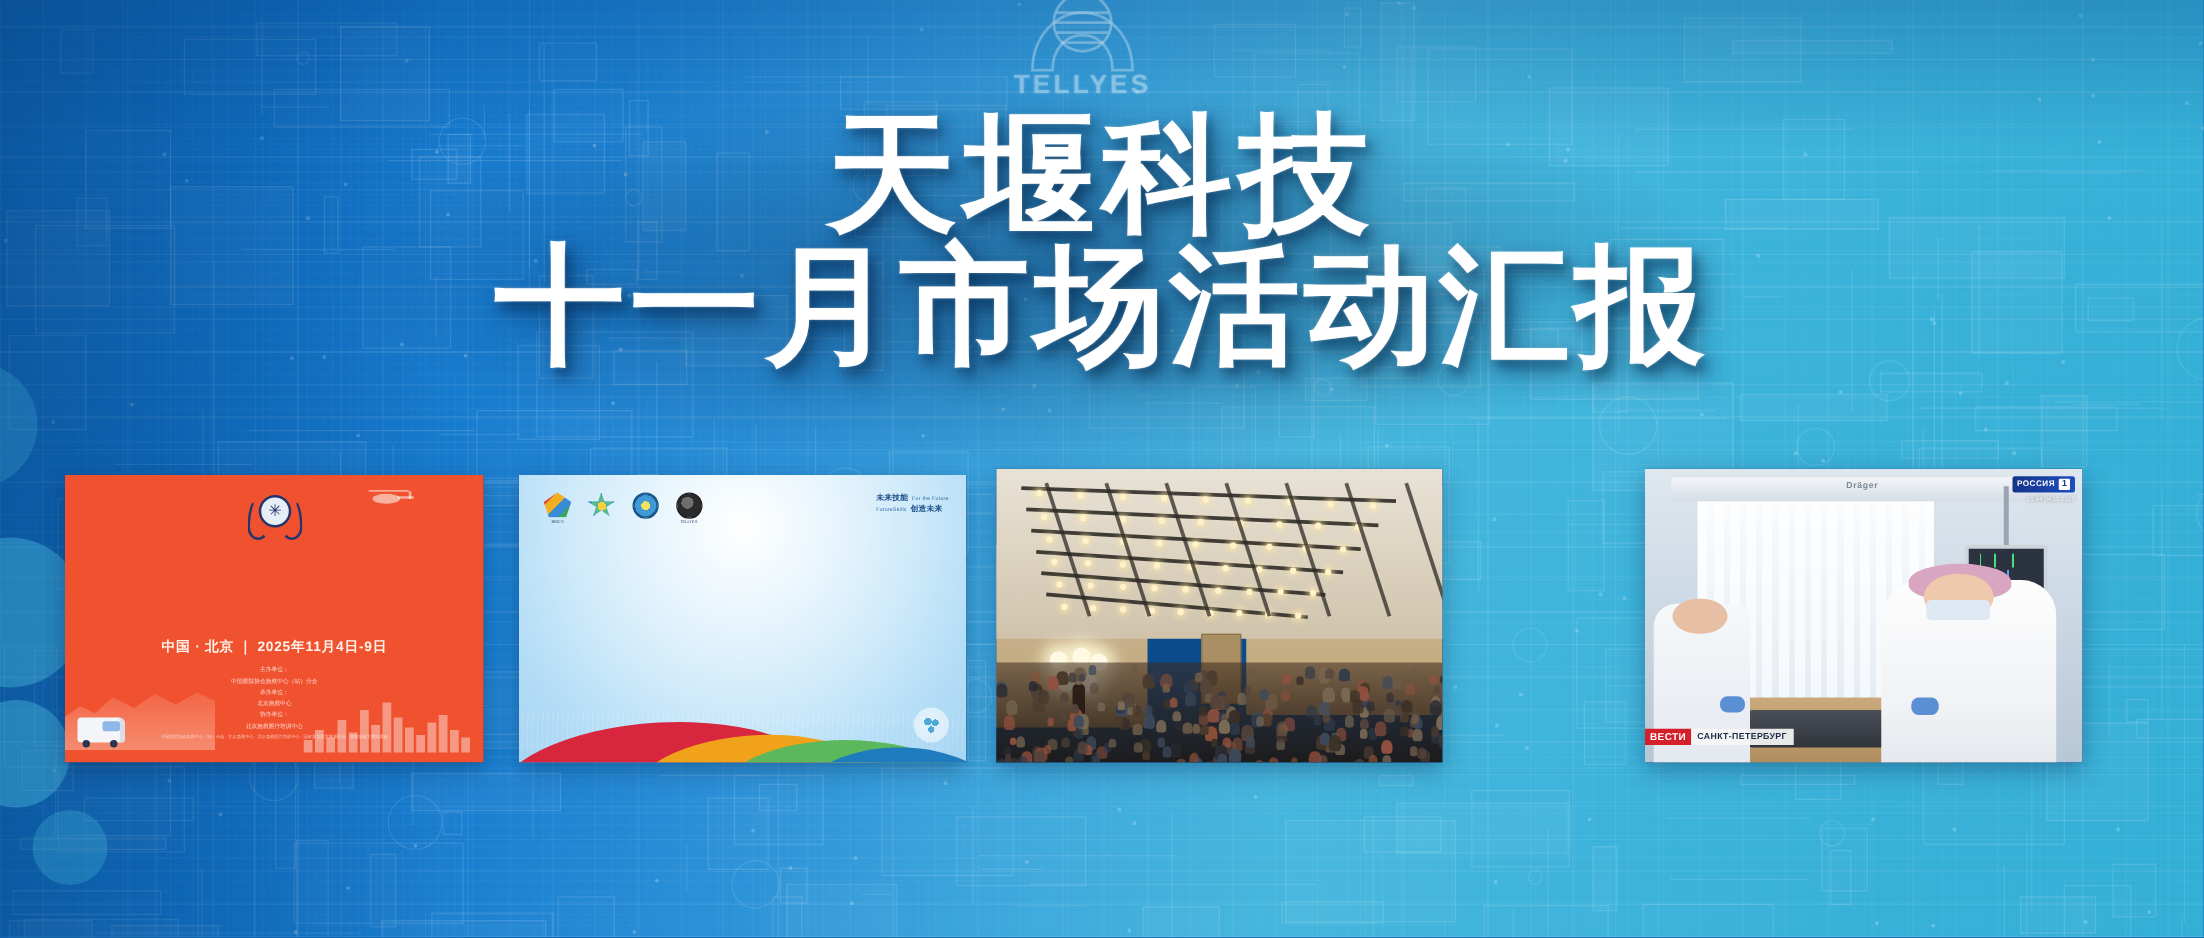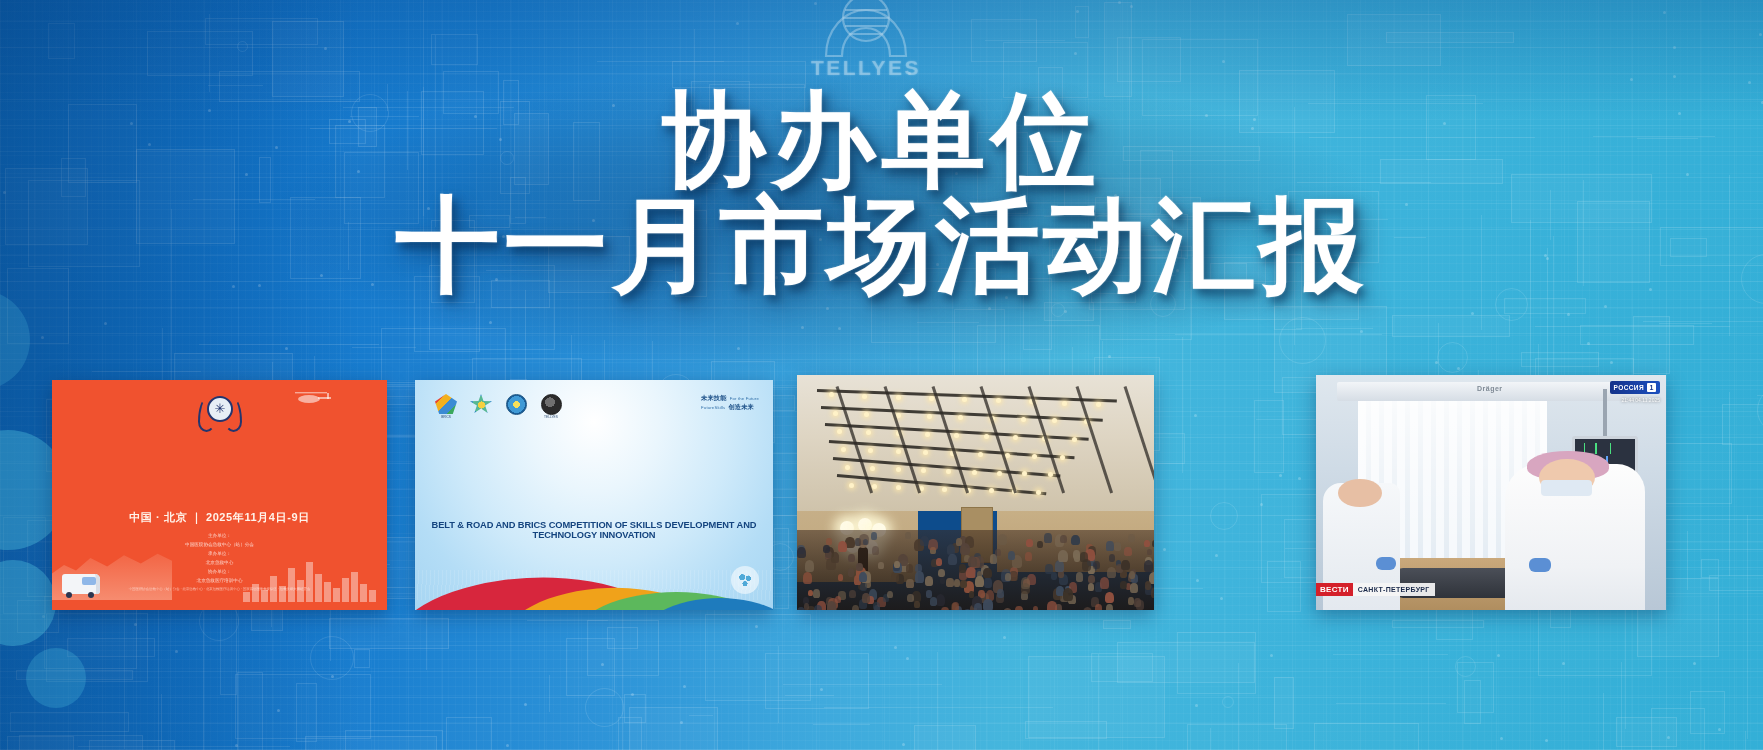--- a/index.html
+++ b/index.html
@@ -900,21 +900,21 @@
       <g fill="none" stroke="rgba(255,255,255,.55)" stroke-width="2.2">
         <path d="M22 62 C22 36 40 16 62 16 C84 16 102 36 102 62 L86 62 C86 46 76 34 62 34 C48 34 38 46 38 62 Z"></path>
         <circle cx="62" cy="24" r="23" fill="rgba(255,255,255,.05)"></circle>
         <path d="M41 16 H83 M39 24 H85 M41 32 H83 M45 40 H79"></path>
       </g>
     </svg>
     <div class="logo-txt">TELLYES</div>
   </div>
 
   <div id="headline">
-    <span class="l1">协办单位</span>
+    <span class="l1">天堰科技</span>
     <span class="l2">十一月市场活动汇报</span>
   </div>
 
   <div id="strip">
 
     <div class="photo" id="p1">
       <div class="bgr"></div>
       <div class="gw"></div>
       <div class="heli">
         <svg viewBox="0 0 40 18" width="40" height="18">
@@ -987,21 +987,20 @@
       <div class="slog">
         <div class="row">
             <span class="s-cn">未来技能</span>
             <span class="s-en">For the Future</span>
           </div>
         <div class="row">
             <span class="s-en2">FutureSkills</span>
             <span class="s-cn2">创造未来</span>
           </div>
       </div>
-      <div class="t-en">BELT &amp; ROAD AND BRICS COMPETITION OF SKILLS DEVELOPMENT AND TECHNOLOGY INNOVATION</div>
       <div class="wave">
         <div class="wl"></div>
           <div class="w1"></div>
           <div class="w2"></div>
           <div class="w3"></div>
           <div class="w4"></div>
       </div>
       <div class="badge-br"></div>
     </div>
 

